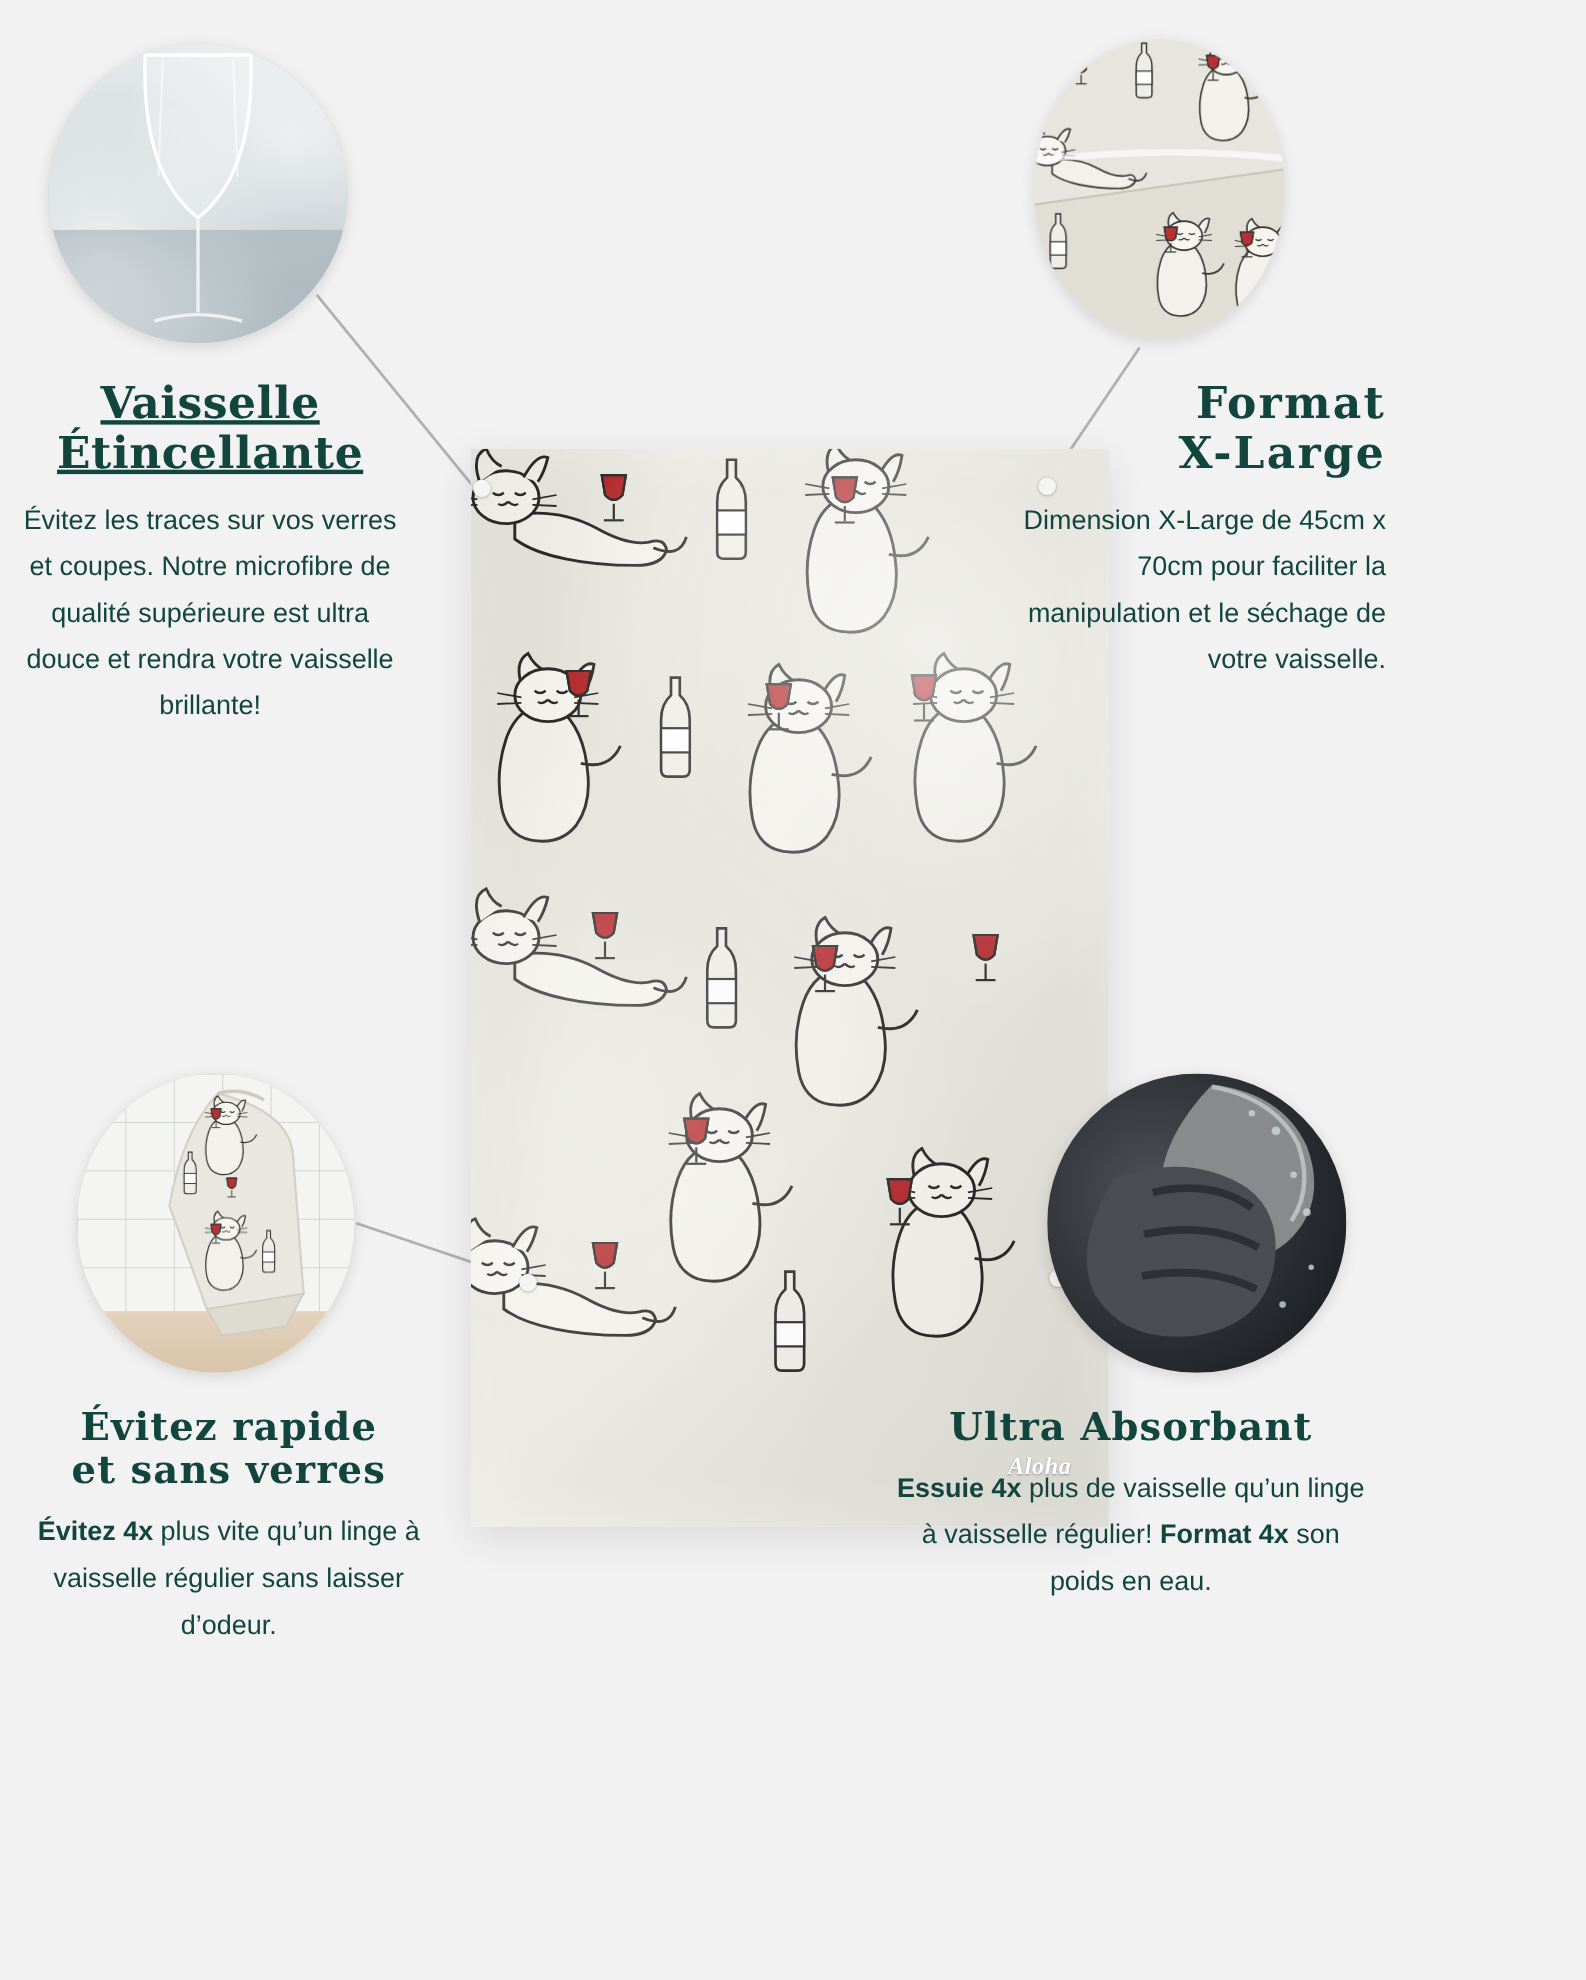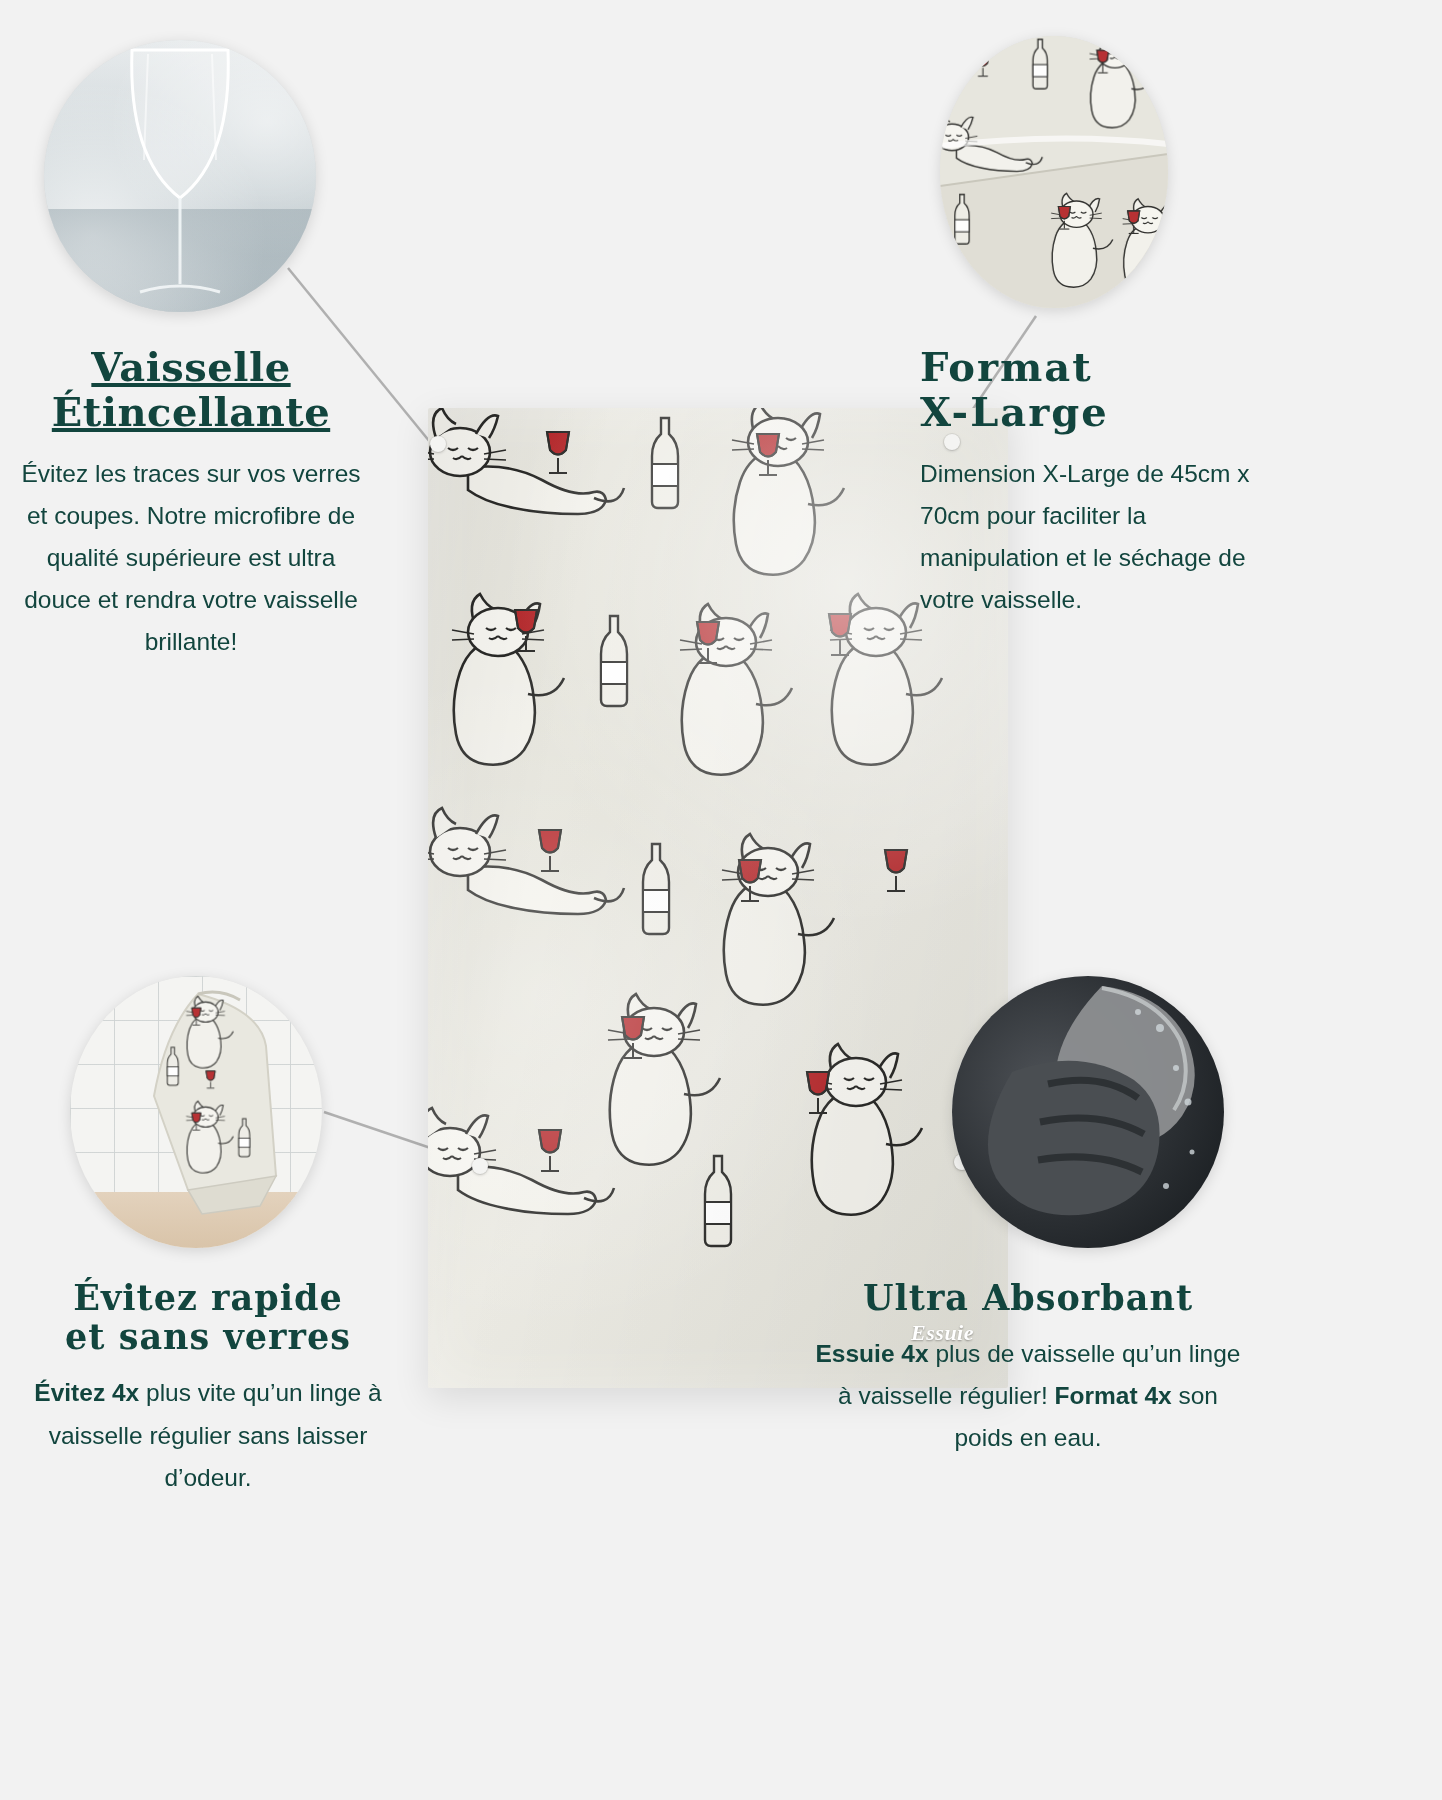--- a/index.html
+++ b/index.html
@@ -124,21 +124,21 @@
   .card p {
     color: #12453e;
     font-size: 24.5px;
     line-height: 1.72;
   }
   .card p b { font-weight: bold; }
 
   #card-tl { left: 10px; top: 345px; width: 362px; text-align: center; }
   #card-tl h2 { font-size: 40px; margin-bottom: 18px; text-decoration: underline; }
 
-  #card-tr { left: 920px; top: 345px; width: 340px; text-align: left; }
+  #card-tr { left: 920px; top: 345px; width: 340px; text-align: right; }
   #card-tr h2 { font-size: 40px; margin-bottom: 18px; letter-spacing: 2px; }
 
   #card-bl { left: 8px; top: 1278px; width: 400px; text-align: center; }
   #card-bl h2 { font-size: 35px; margin-bottom: 16px; letter-spacing: 1px; }
 
   #card-br { left: 808px; top: 1278px; width: 440px; text-align: center; }
   #card-br h2 { font-size: 35px; margin-bottom: 16px; letter-spacing: 1px; }
 </style>
 </head>
 <body>
@@ -226,21 +226,21 @@
       <use href="#cat-sit" x="228" y="630"></use>
       <use href="#glass" x="205" y="635"></use>
       <use href="#cat-sit" x="430" y="680"></use>
       <use href="#glass" x="390" y="690"></use>
 
       <use href="#cat-lie" x="30" y="760"></use>
       <use href="#glass" x="122" y="748"></use>
       <use href="#bottle" x="290" y="790"></use>
     </svg>
     <div class="sheen"></div>
-    <div class="brand">Essuie</div>
+    <div class="brand">Aloha</div>
   </div>
 
   <div class="dot" style="left:430px; top:436px;"></div>
   <div class="dot" style="left:944px; top:434px;"></div>
   <div class="dot" style="left:472px; top:1158px;"></div>
   <div class="dot" style="left:954px; top:1154px;"></div>
 
   <div class="bubble" id="bubble-glass">
     <div class="bg"></div>
     <div class="blur-shapes"></div>

